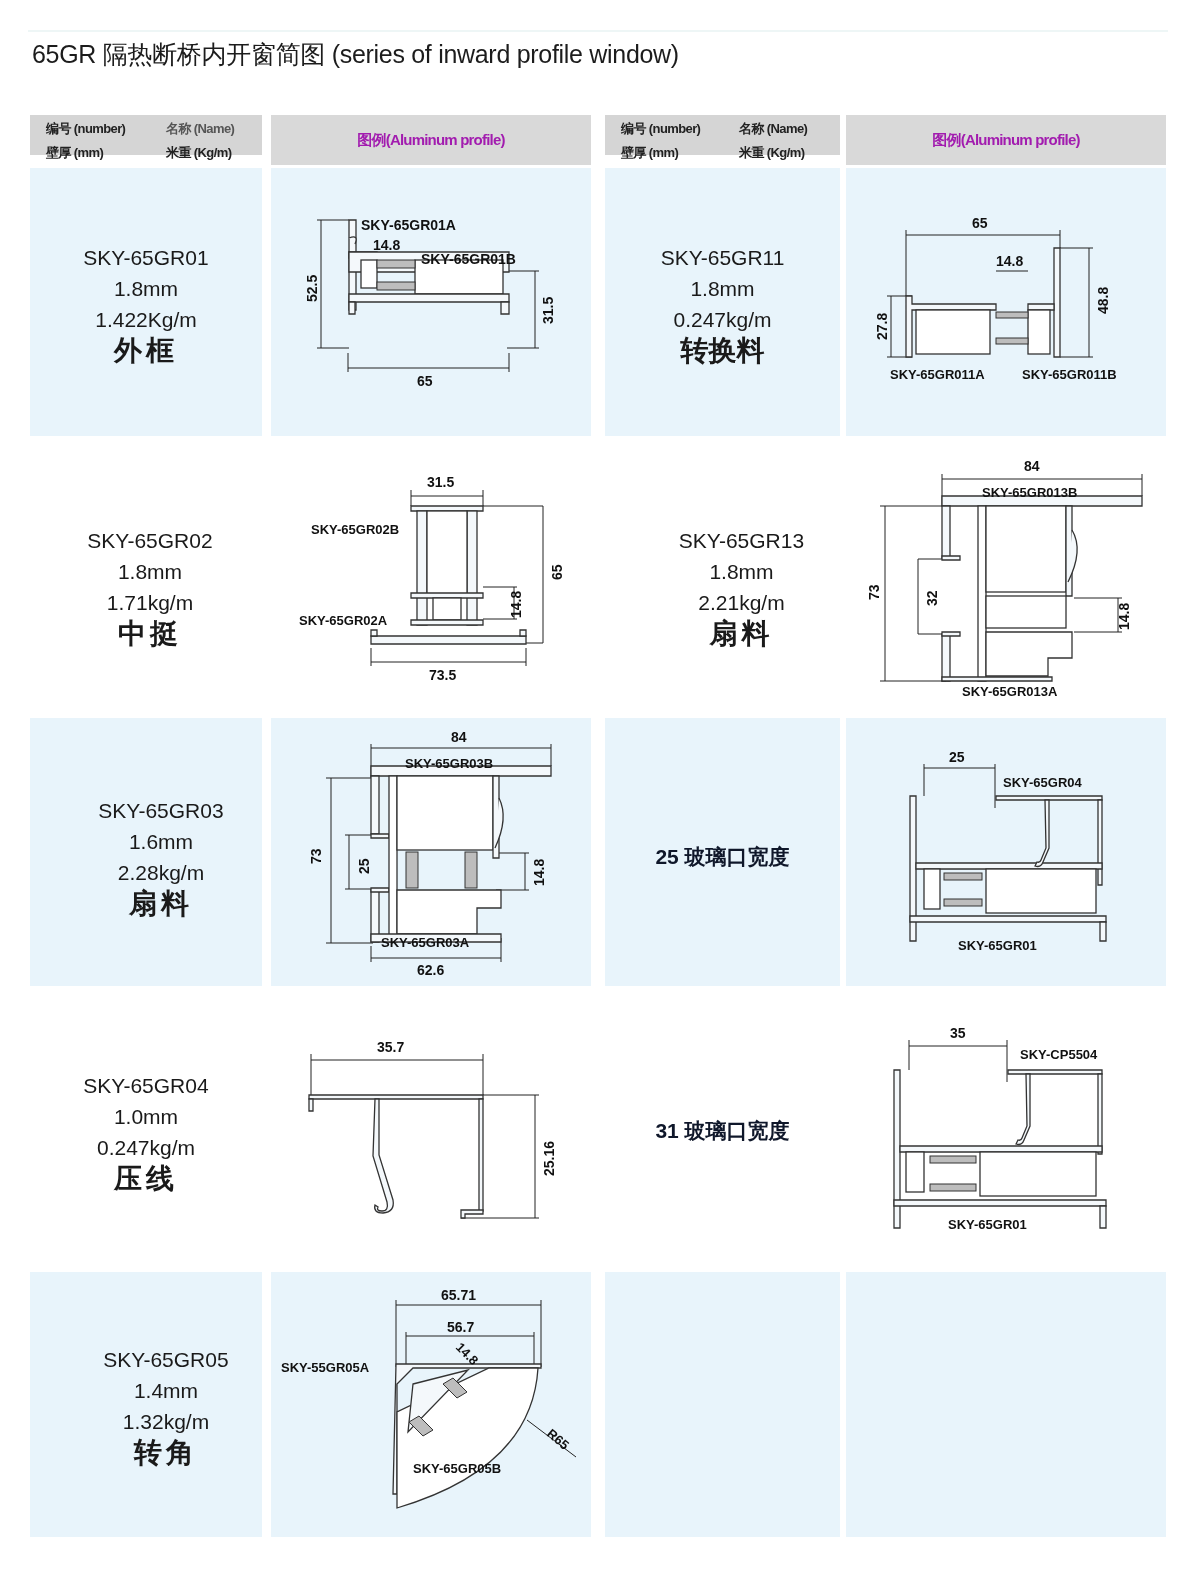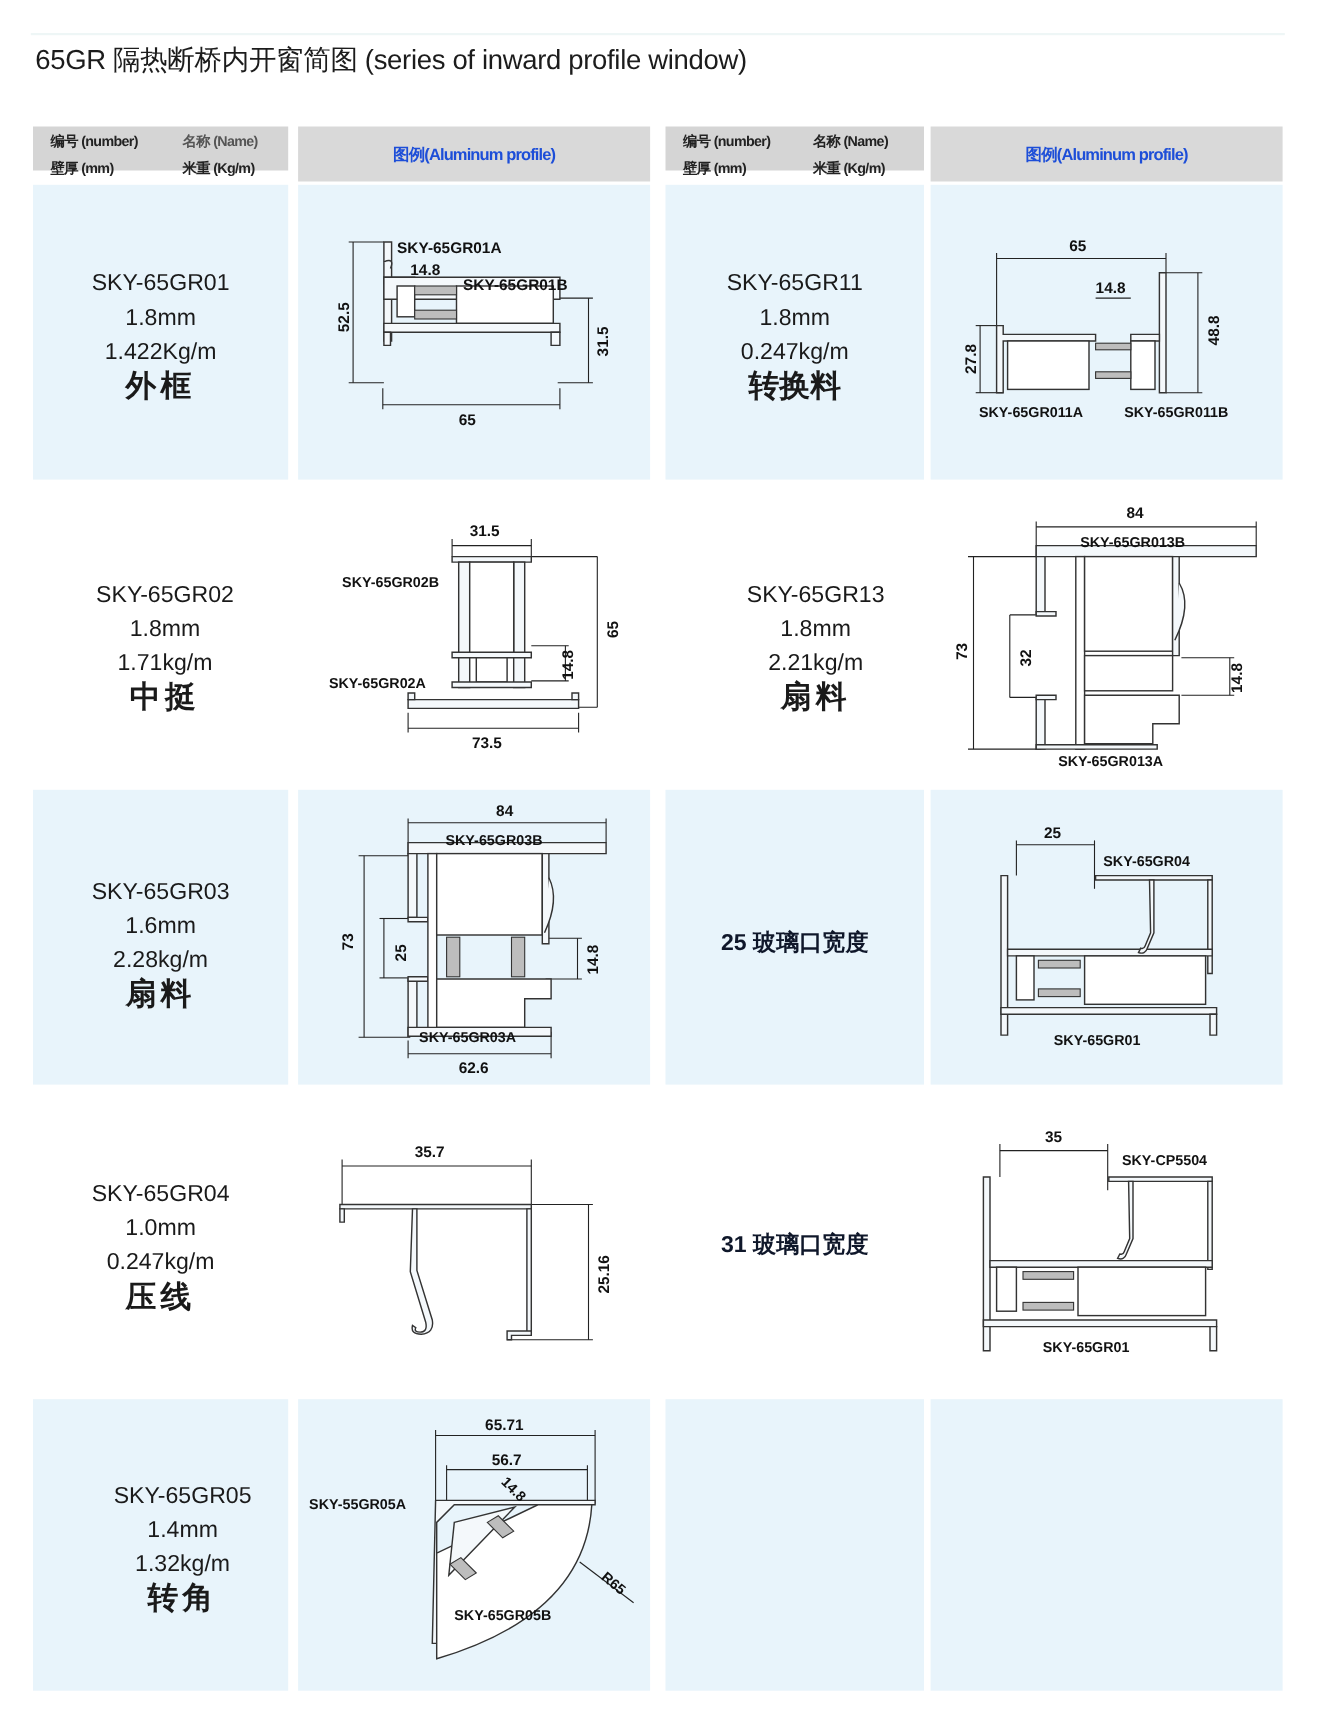--- a/index.html
+++ b/index.html
@@ -4,21 +4,21 @@
 <style>
   html, body { margin:0; padding:0; background:#ffffff; }
   body { width:1200px; height:1572px; position:relative; overflow:hidden;
          font-family:"Liberation Sans","DejaVu Sans",sans-serif; color:#1a1a1a; }
   .title { position:absolute; left:32px; top:38px; font-size:25px; letter-spacing:-0.3px; color:#1c1c1c; }
   .topline { position:absolute; left:28px; top:30px; width:1140px; height:2px; background:#eef6f6; }
 
   .hdr { position:absolute; top:115px; height:50px; background:#d9d9d9; }
   .hdr-left { position:absolute; top:115px; height:40px; background:#d5d5d5; }
   .hdr .cell, .hdr-left .cell { position:absolute; font-size:13px; font-weight:bold; color:#222; letter-spacing:-0.6px; }
-  .hdr-center { position:absolute; left:0; right:0; top:16px; text-align:center; font-size:15px; font-weight:bold; letter-spacing:-0.8px; color:#1d4ed8; }
+  .hdr-center { position:absolute; left:0; right:0; top:16px; text-align:center; font-size:15px; font-weight:bold; letter-spacing:-0.8px; color:#a21caf; }
 
   .row-left { position:absolute; }
   .row-img { position:absolute; }
   .blue { background:#e8f4fb; }
 
   .spec { position:absolute; width:232px; text-align:center; font-size:21px; line-height:31px; color:#1a1a1a; }
   .spec .cn { font-size:28px; font-weight:bold; letter-spacing:4px; }
   .glass { position:absolute; width:235px; text-align:center; font-size:21px; font-weight:bold; color:#0f172a; }
 
   svg.draw { position:absolute; overflow:visible; }
@@ -74,21 +74,21 @@
   <div>1.8mm</div>
   <div>1.422Kg/m</div>
   <div class="cn">外框</div>
 </div>
 <div class="spec" style="left:34px;top:525px;">
   <div>SKY-65GR02</div>
   <div>1.8mm</div>
   <div>1.71kg/m</div>
   <div class="cn">中挺</div>
 </div>
-<div class="spec" style="left:30px;top:795px;">
+<div class="spec" style="left:30px;top:795px;padding-left:15px;">
   <div>SKY-65GR03</div>
   <div>1.6mm</div>
   <div>2.28kg/m</div>
   <div class="cn">扇料</div>
 </div>
 <div class="spec" style="left:30px;top:1070px;">
   <div>SKY-65GR04</div>
   <div>1.0mm</div>
   <div>0.247kg/m</div>
   <div class="cn">压线</div>

